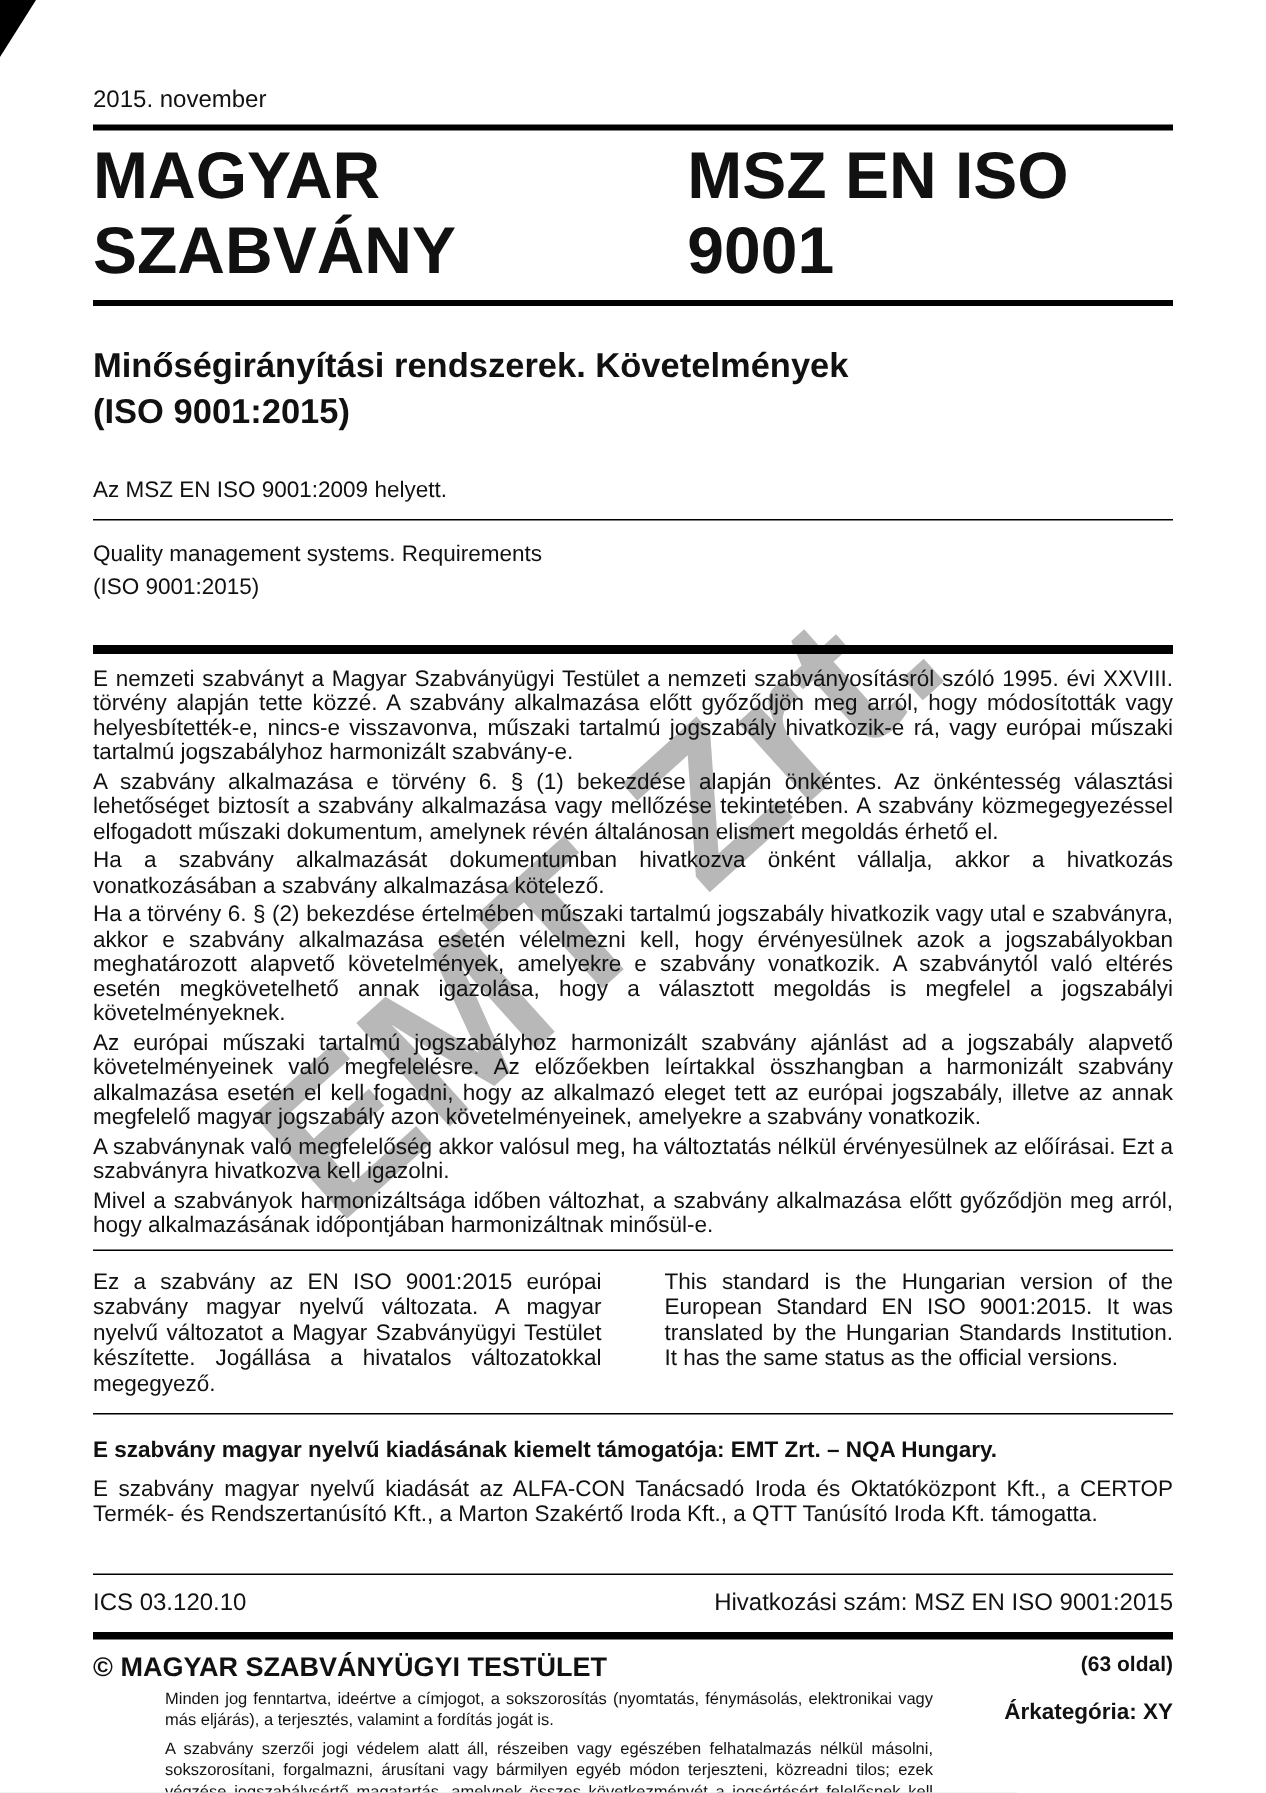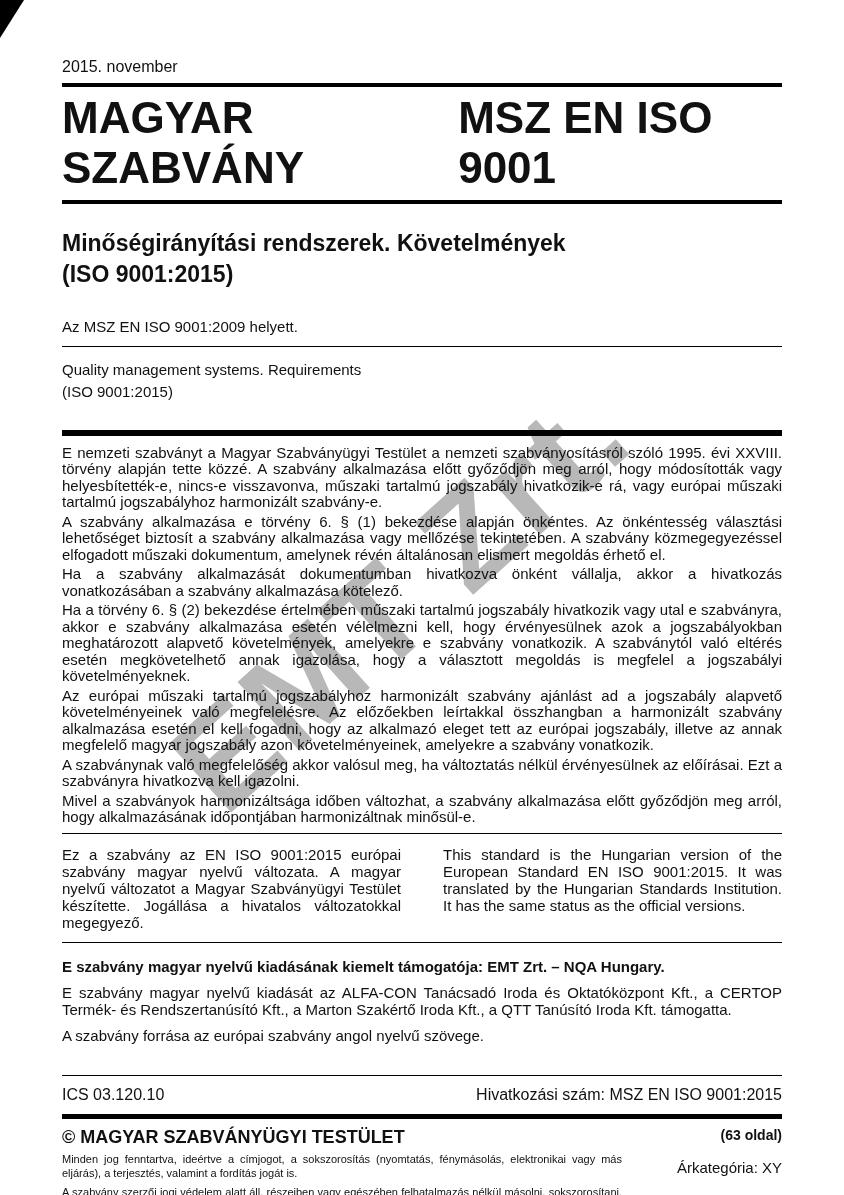--- a/index.html
+++ b/index.html
@@ -53,24 +53,24 @@
   .fw-sponsor{margin-top:15px;font-size:15px;font-weight:700;}
   .fw-supporters{margin-top:9px;font-size:15px;line-height:17px;text-align:justify;}
   .fw-source{margin-top:9px;font-size:15px;}
   .r6{margin-top:31px;}
   .ics-row{display:flex;justify-content:space-between;margin-top:10px;font-size:16px;gap:48px;}
   .bar-bottom{margin-top:10px;}
   .footer{display:flex;margin-top:8px;}
   .footer-left{width:560px;}
   .footer-right{flex:1;text-align:right;}
   .copyright{font-size:18px;font-weight:700;}
-  .small-print{margin-top:4px;font-size:11px;line-height:1.32;text-align:justify;}
+  .small-print{margin-top:4px;font-size:11px;line-height:1.32;text-align:justify;margin-left:48px;}
   .small-print + .small-print{margin-top:4px;}
   .pages{font-size:14px;font-weight:700;}
-  .price{margin-top:16px;font-size:15px;font-weight:400;}
+  .price{margin-top:16px;font-size:15px;font-weight:700;}
 </style>
 </head>
 <body>
 
 <div class="page">
 
   <div class="corner-artifact"></div>
 
   <div class="watermark">EMT Zrt.</div>
 
@@ -117,21 +117,20 @@
 
     <div class="cols">
       <div class="col">Ez a szabvány az EN ISO 9001:2015 európai szabvány magyar nyelvű változata. A magyar nyelvű változatot a Magyar Szabványügyi Testület készítette. Jogállása a hivatalos változatokkal megegyező.</div>
       <div class="col">This standard is the Hungarian version of the European Standard EN ISO 9001:2015. It was translated by the Hungarian Standards Institution. It has the same status as the official versions.</div>
     </div>
 
     <div class="rule-thin r5"></div>
 
     <div class="fw-sponsor">E szabvány magyar nyelvű kiadásának kiemelt támogatója: EMT Zrt. – NQA Hungary.</div>
     <div class="fw-supporters">E szabvány magyar nyelvű kiadását az ALFA-CON Tanácsadó Iroda és Oktatóközpont Kft., a CERTOP Termék- és Rendszertanúsító Kft., a Marton Szakértő Iroda Kft., a QTT Tanúsító Iroda Kft. támogatta.</div>
-    <div class="fw-source">A szabvány forrása az európai szabvány angol nyelvű szövege.</div>
 
     <div class="rule-thin r6"></div>
 
     <div class="ics-row">
       <div>ICS 03.120.10</div>
       <div>Hivatkozási szám: MSZ EN ISO 9001:2015</div>
     </div>
 
     <div class="bar5 bar-bottom"></div>
 

